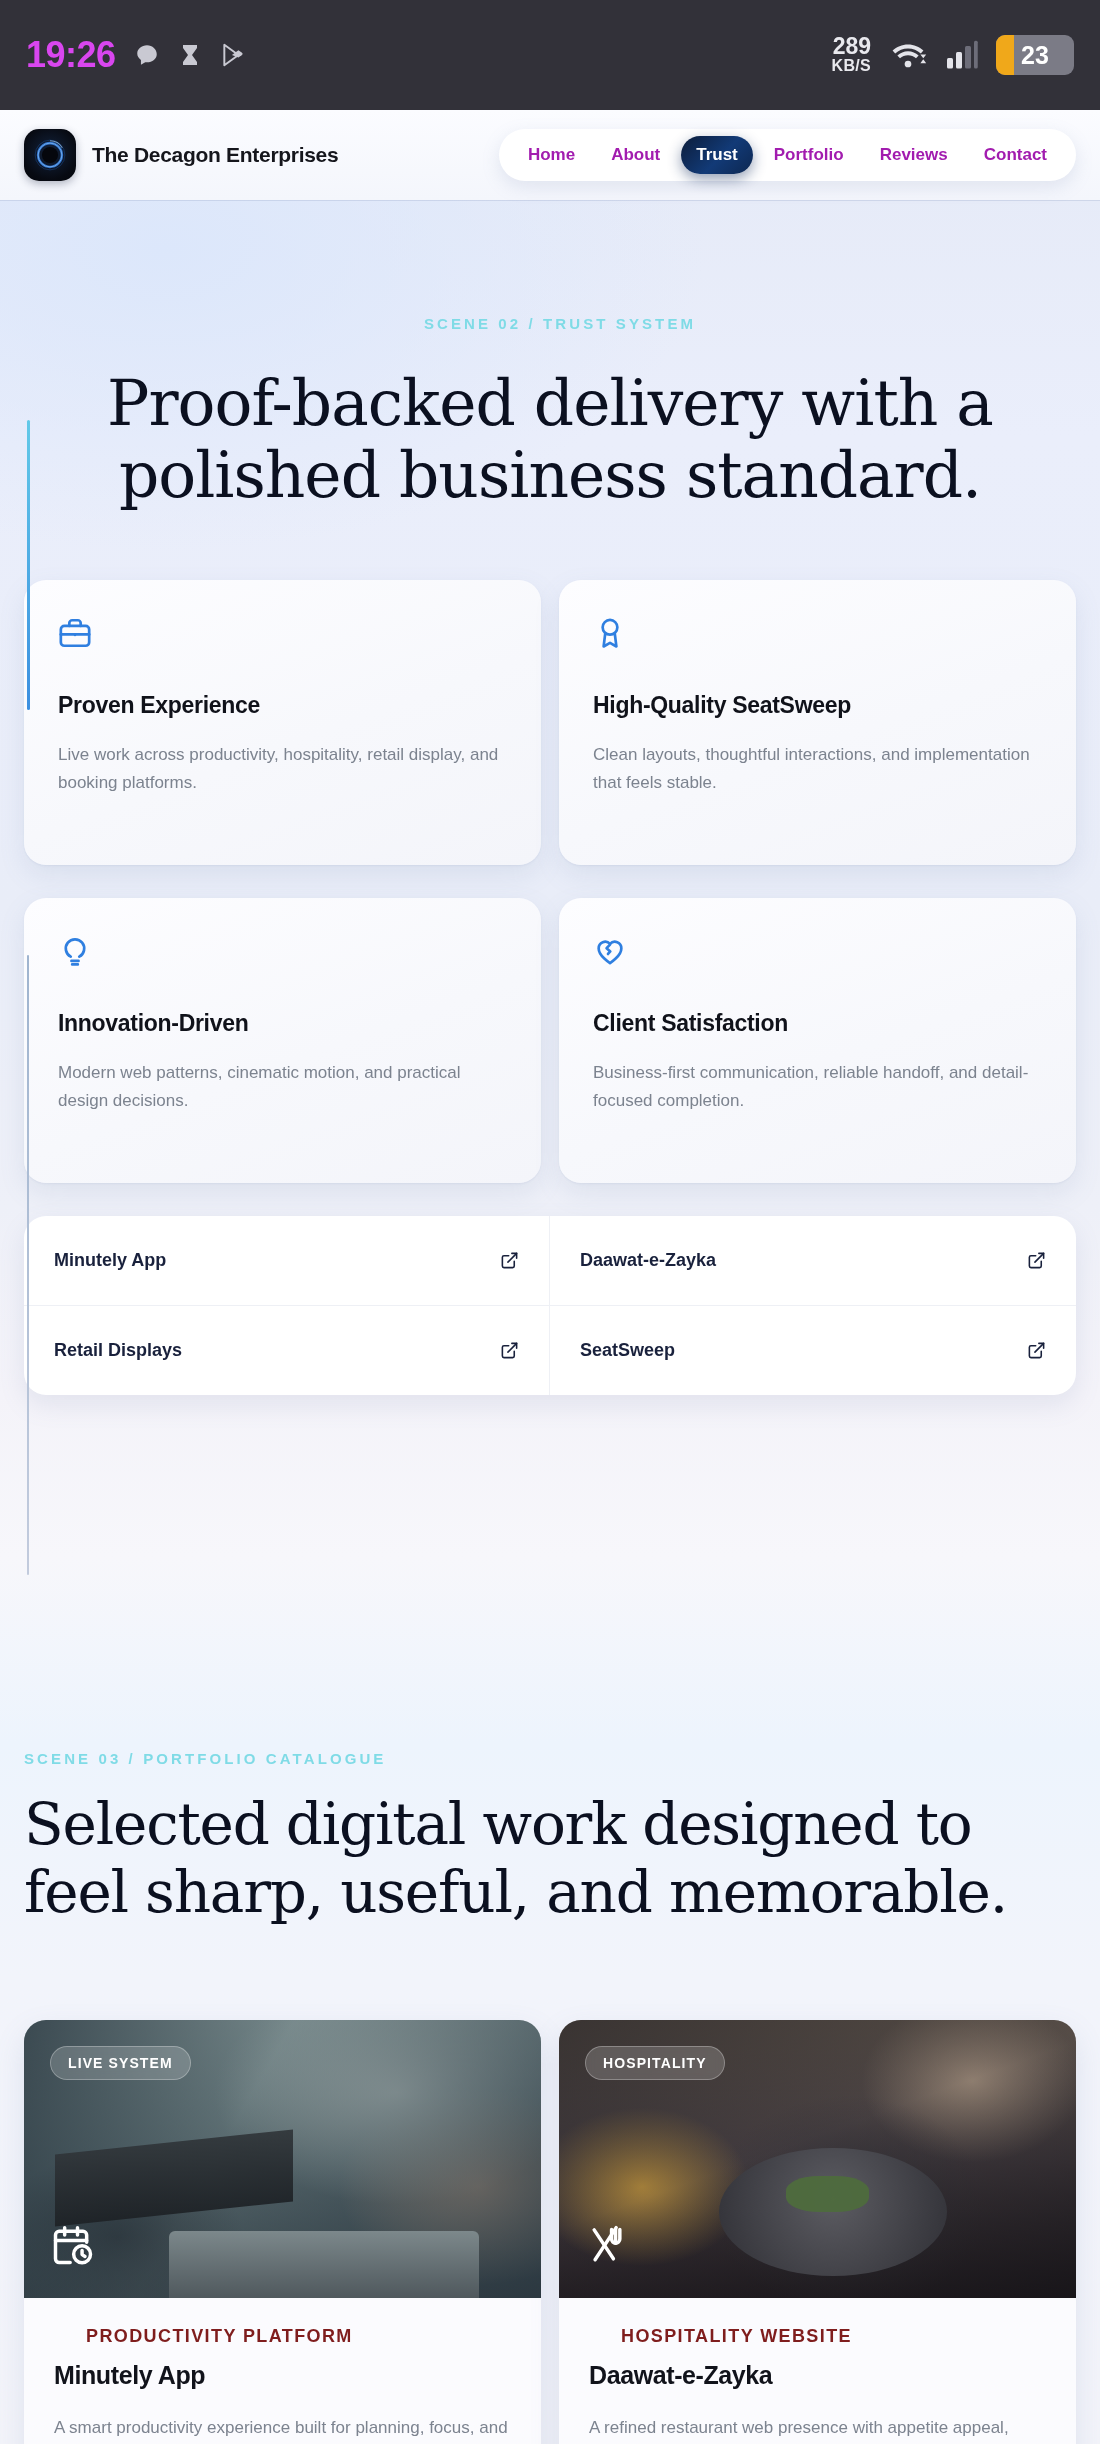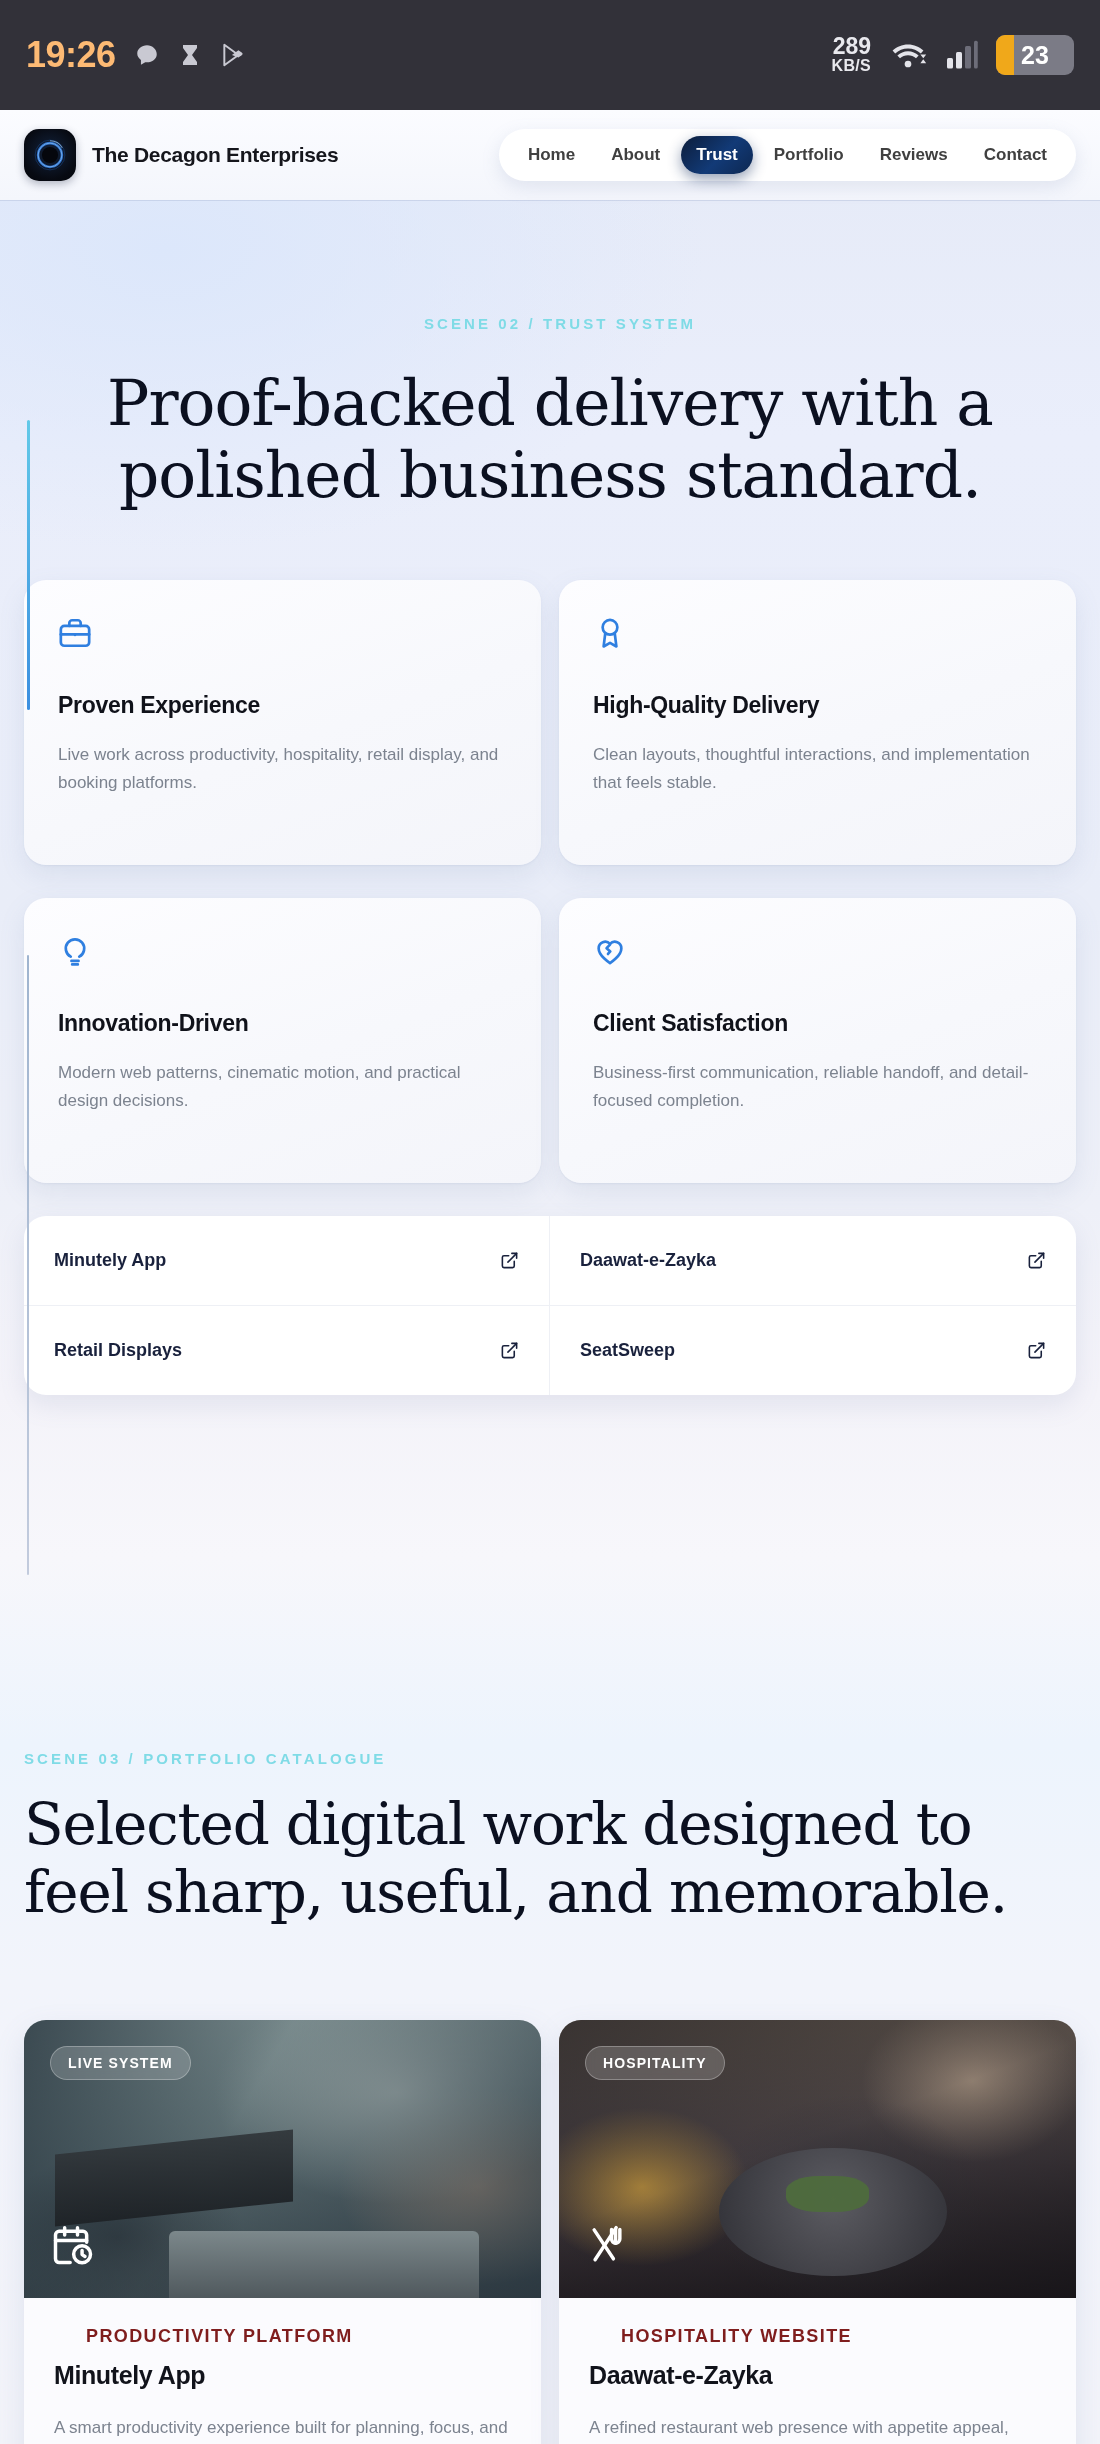--- a/index.html
+++ b/index.html
@@ -11,21 +11,21 @@
     position:relative;
   }
 
   
   .statusbar{
     position:absolute; top:0; left:0; width:1100px; height:110px;
     background:#323139; display:flex; align-items:center;
     padding:0 26px; z-index:50;
   }
   .sb-left{ display:flex; align-items:center; gap:18px; }
-  .sb-time{ color:#fdba74; font-size:36px; font-weight:600; letter-spacing:-0.5px;}
+  .sb-time{ color:#d946ef; font-size:36px; font-weight:600; letter-spacing:-0.5px;}
   .sb-right{ margin-left:auto; display:flex; align-items:center; gap:17px;}
   .sb-kb{ color:#e9e9ee; font-size:23px; font-weight:700; line-height:0.95; text-align:right;}
   .sb-kb small{ display:block; font-size:16px; letter-spacing:0.3px;}
   .batt{
     width:78px;height:40px;border-radius:9px;background:#7b7b86;
     position:relative;display:flex;align-items:center;justify-content:center;
     overflow:hidden;
   }
   .batt:after{content:"";position:absolute;right:-6px;top:12px;width:7px;height:16px;border-radius:0 4px 4px 0;background:#7b7b86;}
   .batt .fill{position:absolute;left:0;top:0;bottom:0;width:23%;background:#f0a81a;}
@@ -55,21 +55,21 @@
     display:flex;align-items:center;justify-content:center;
     box-shadow:0 3px 8px rgba(20,30,60,.30);
   }
   .brand-name{font-size:21px;font-weight:700;color:#15161c;letter-spacing:-0.3px;}
   .nav{
     margin-left:auto;display:flex;align-items:center;gap:6px;
     background:#ffffff;border-radius:36px;padding:7px 14px;
     box-shadow:0 6px 18px rgba(120,140,180,.18);
   }
   .nav a{
-    font-size:17px;color:#404040;font-weight:600;text-decoration:none;
+    font-size:17px;color:#a21caf;font-weight:600;text-decoration:none;
     padding:9px 15px;border-radius:24px;white-space:nowrap;
   }
   .nav a.active{
     background:linear-gradient(135deg,#0c1d3a 0%, #123a77 55%, #0d2750 100%);
     color:#ffffff;box-shadow:0 5px 14px rgba(16,42,90,.45);
   }
 
   
   .rail{ position:absolute; left:27px; width:3px; border-radius:2px; z-index:4;}
   .rail-a{ top:310px; height:290px; background:linear-gradient(180deg,#62c9e8 0%, #3b8fe0 100%);}
@@ -268,21 +268,21 @@
       <h3>Proven Experience</h3>
       <p>Live work across productivity, hospitality, retail display, and booking platforms.</p>
     </div>
     <div class="fcard">
       <span class="ic">
         <svg width="34" height="34" viewBox="0 0 24 24" fill="none" stroke="#2f7fe0" stroke-width="1.9" stroke-linecap="round" stroke-linejoin="round">
           <circle cx="12" cy="8" r="5.2"></circle>
           <path d="M8.6 12.6 7.5 21.5 12 19l4.5 2.5-1.1-8.9"></path>
         </svg>
       </span>
-      <h3>High-Quality Delivery</h3>
+      <h3>High-Quality SeatSweep</h3>
       <p>Clean layouts, thoughtful interactions, and implementation that feels stable.</p>
     </div>
   </div>
 
   <div class="grid2" style="top:788px;">
     <div class="fcard">
       <span class="ic">
         <svg width="34" height="34" viewBox="0 0 24 24" fill="none" stroke="#2f7fe0" stroke-width="1.9" stroke-linecap="round" stroke-linejoin="round">
           <path d="M9 16a6.5 6.5 0 1 1 6 0"></path>
           <path d="M9.5 19h5M10 21.5h4"></path>

